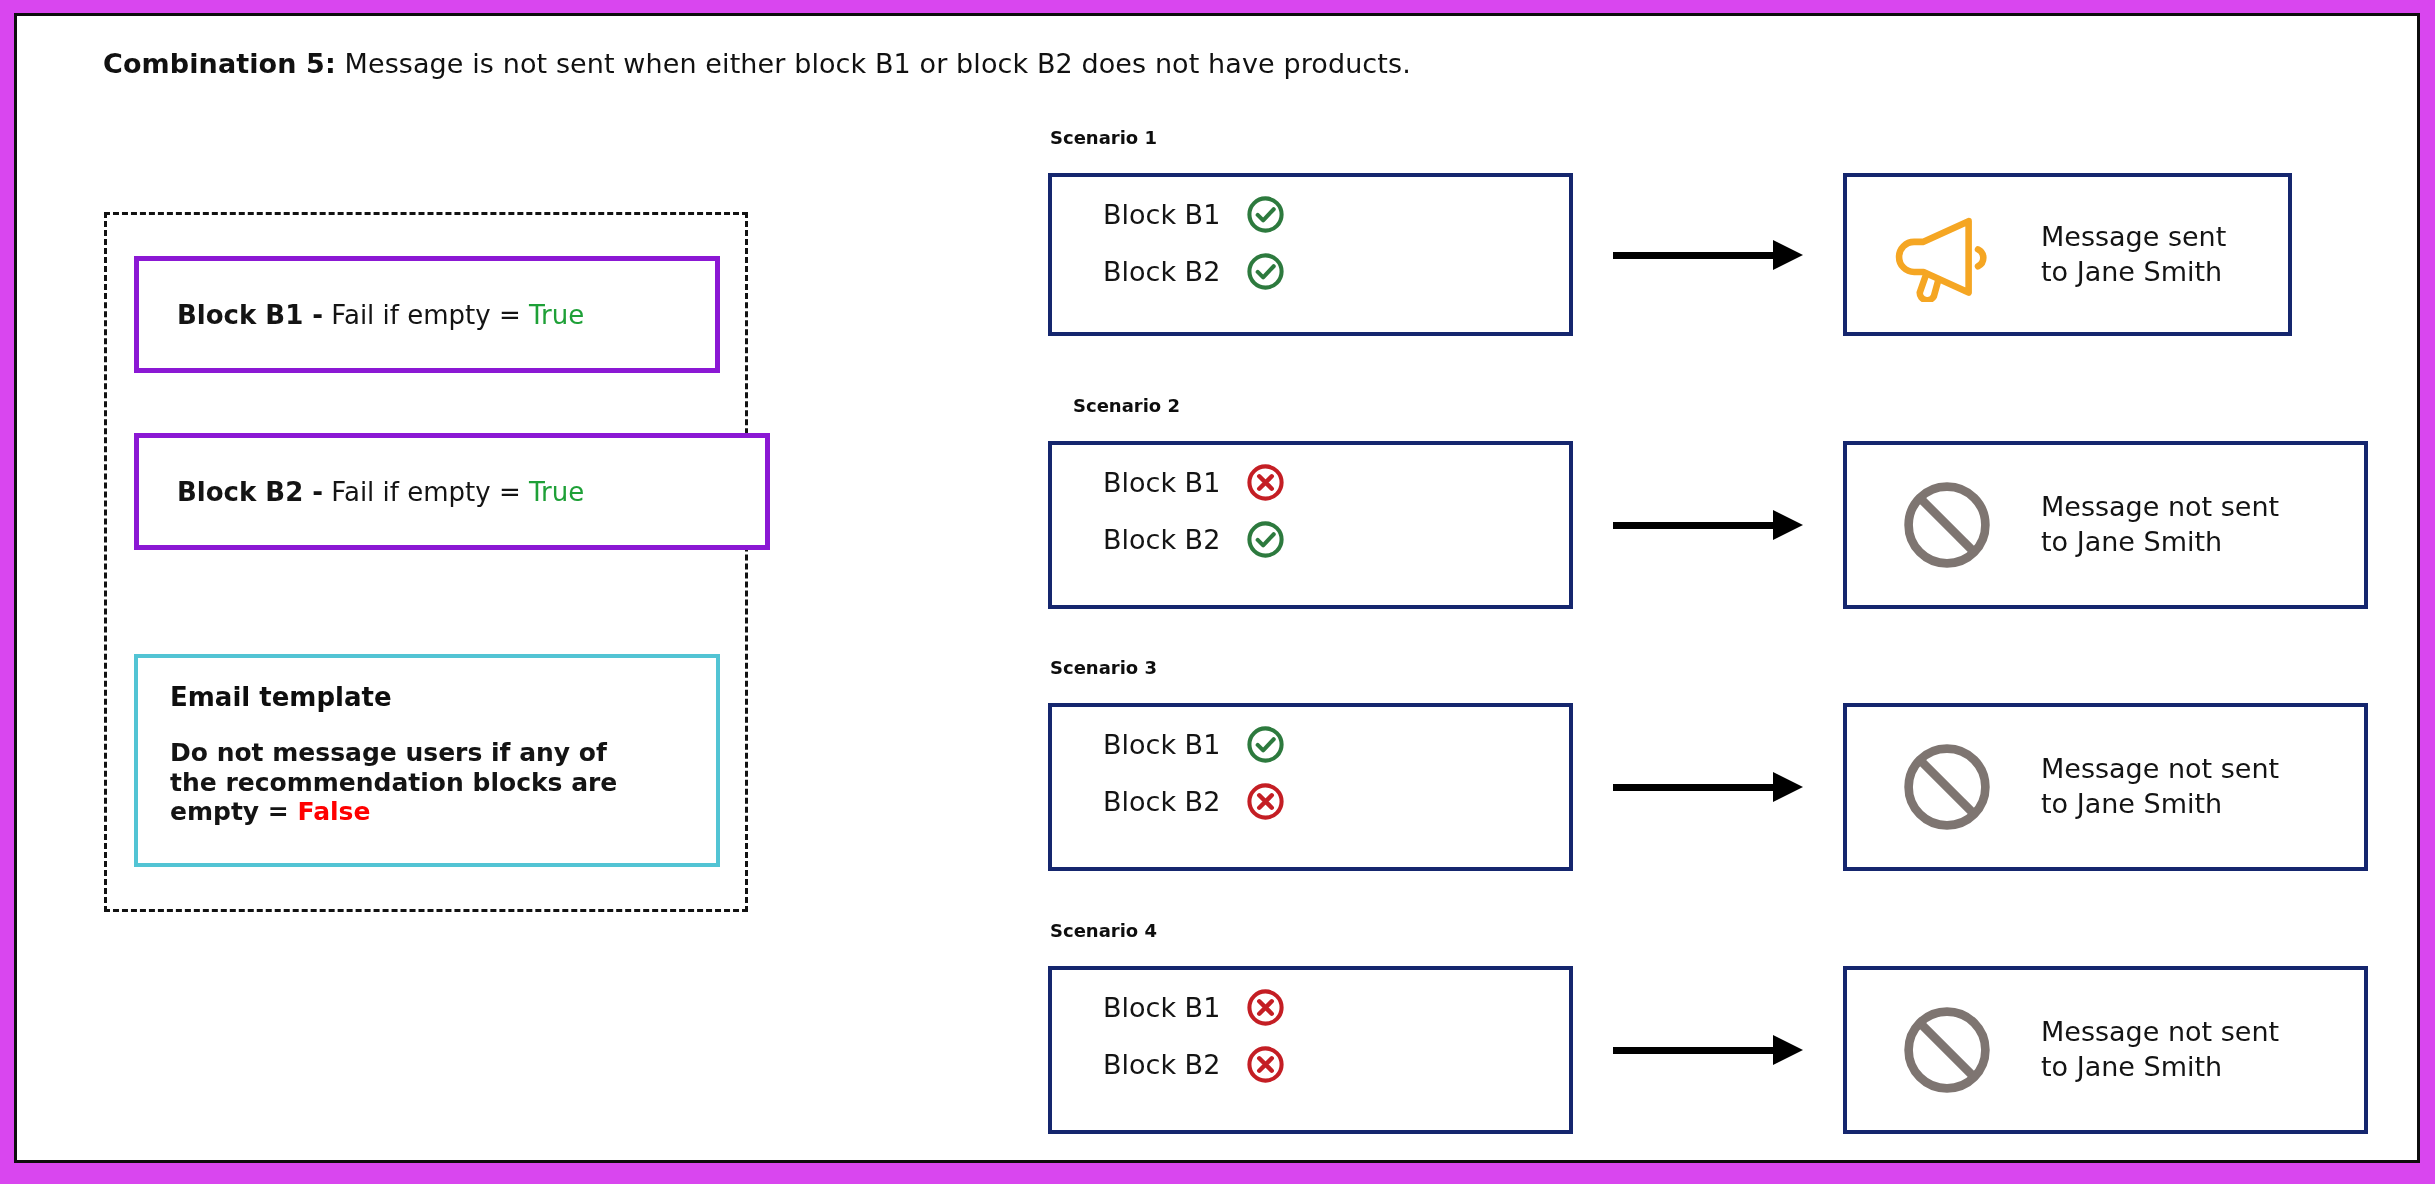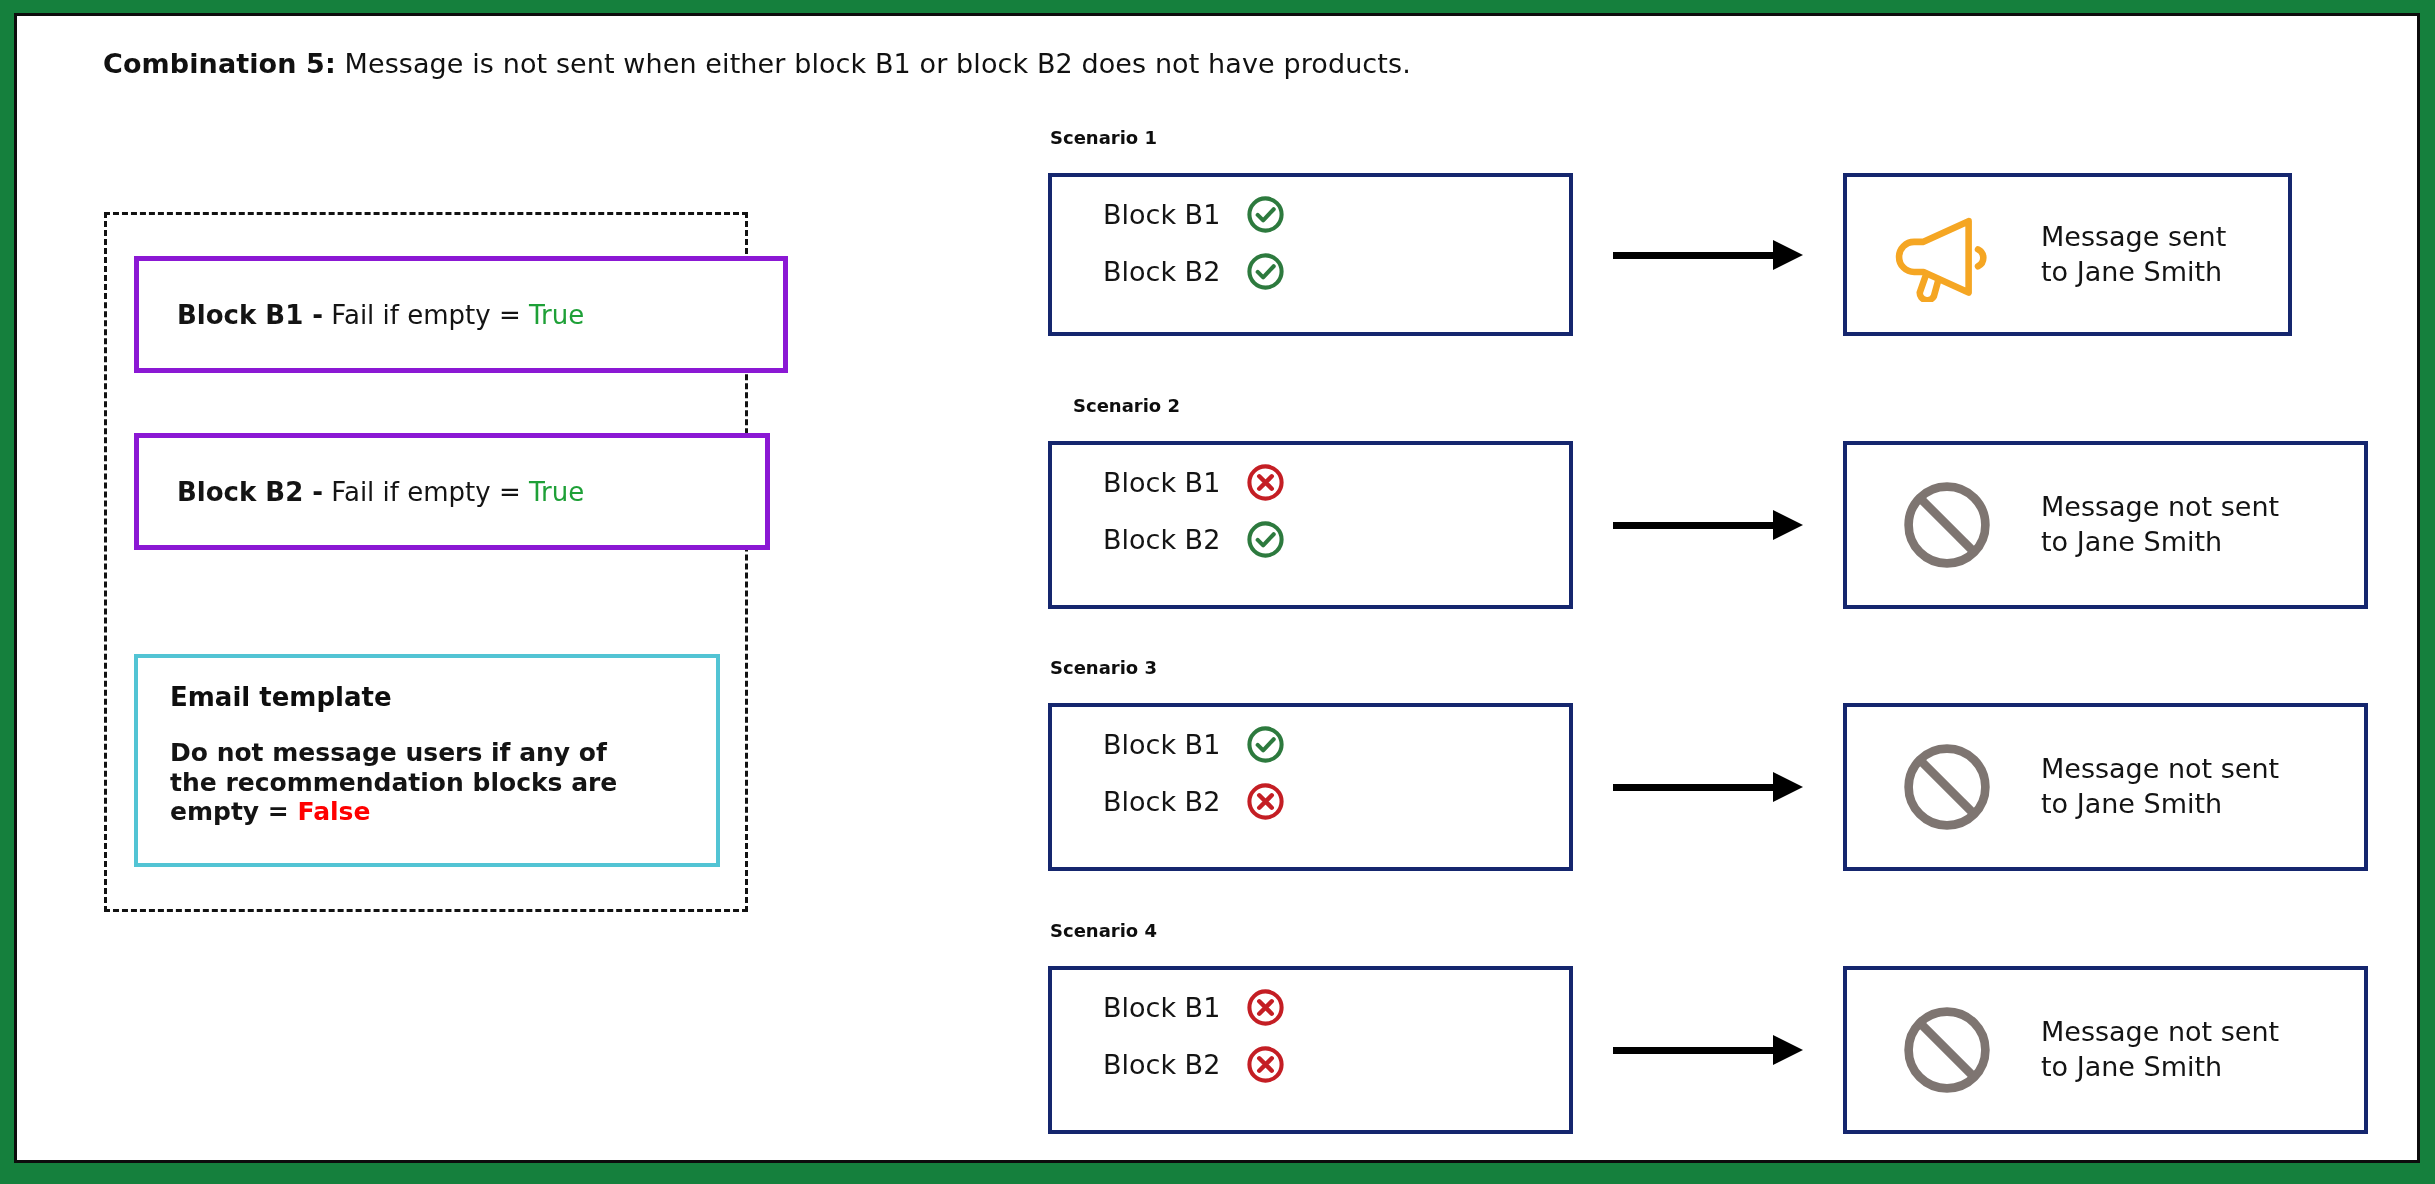--- a/index.html
+++ b/index.html
@@ -1,17 +1,17 @@
 <!DOCTYPE html>
 <html><head>
 <meta charset="utf-8">
 <style>
   html,body{margin:0;padding:0;background:#ffffff;}
   body{width:2435px;height:1184px;font-family:"DejaVu Sans","Liberation Sans",sans-serif;overflow:hidden;}
-  #canvas{position:relative;width:2435px;height:1184px;background:#15803d;}
+  #canvas{position:relative;width:2435px;height:1184px;background:#d946ef;}
 
   .frame{
     position:absolute;left:14px;top:13px;width:2406px;height:1150px;
     border:3px solid #0d0d0d;box-sizing:border-box;background:#fff;
   }
 
   
   .title{
     position:absolute;left:103px;top:48px;
     font-size:27px;color:#111;letter-spacing:.1px;white-space:nowrap;
@@ -28,21 +28,21 @@
     display:flex;align-items:center;
   }
   .cfg-box.purple{border:5px solid #8B18D4;}
   .cfg-box .cfg-text{
     padding-left:38px;font-size:26px;color:#141414;white-space:nowrap;
   }
   .cfg-box .cfg-text b{font-weight:bold;}
   .val-true{color:#1EA037;}
   .val-false{color:#FF0000;}
 
-  #cfg-b1{left:134px;top:256px;width:654px;height:117px;}
+  #cfg-b1{left:134px;top:256px;width:586px;height:117px;}
   #cfg-b2{left:134px;top:433px;width:636px;height:117px;}
 
   .email-box{
     position:absolute;left:134px;top:654px;width:586px;height:213px;
     border:4px solid #52C4D4;box-sizing:border-box;background:#fff;
     padding:24px 30px 0 32px;
   }
   .email-title{font-size:26px;font-weight:bold;color:#0e0e0e;margin-bottom:26px;}
   .email-body{font-size:25px;color:#141414;line-height:1.18;font-weight:bold;}
 

